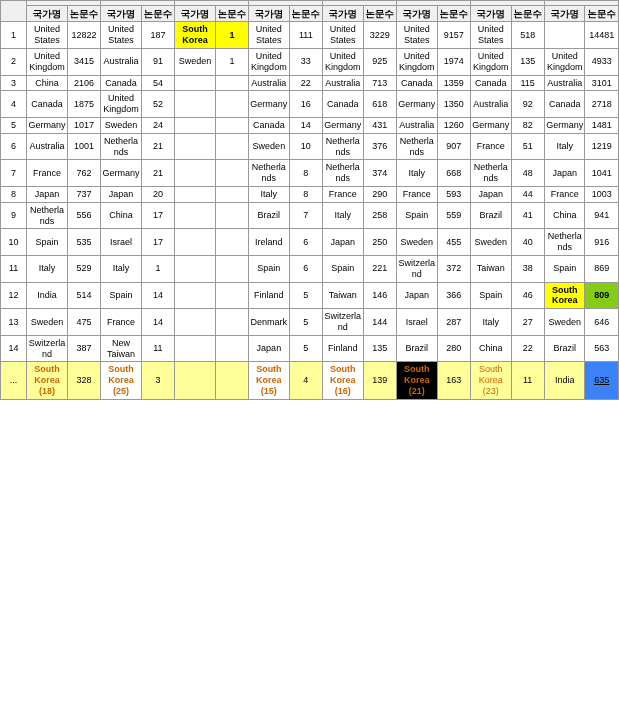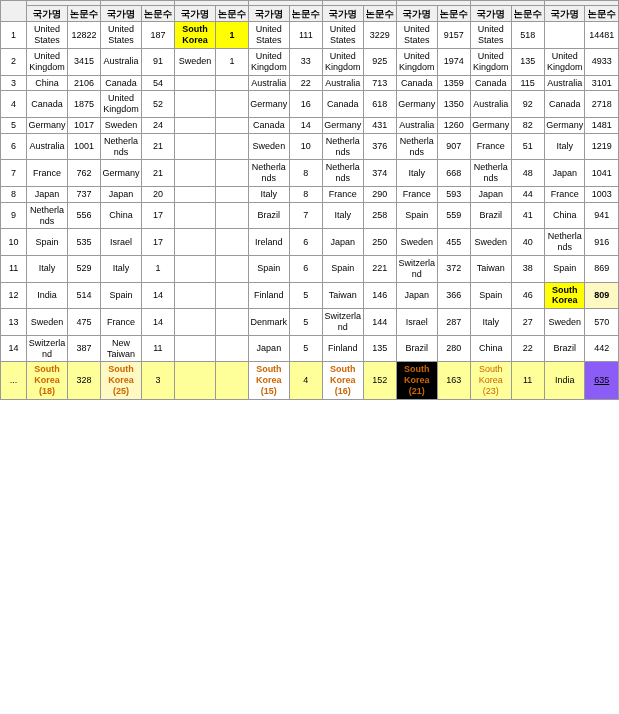--- a/index.html
+++ b/index.html
@@ -307,73 +307,73 @@
         <td></td>
         <td>Finland</td>
         <td>5</td>
         <td>Taiwan</td>
         <td>146</td>
         <td>Japan</td>
         <td>366</td>
         <td>Spain</td>
         <td>46</td>
         <td style="background: rgb(255, 255, 0); font-weight: bold;">South Korea</td>
-        <td style="background: #fef9c3; font-weight: bold;">809</td>
+        <td style="background: #84cc16; font-weight: bold;">809</td>
       </tr>
       <tr>
         <td>13</td>
         <td>Sweden</td>
         <td>475</td>
         <td>France</td>
         <td>14</td>
         <td></td>
         <td></td>
         <td>Denmark</td>
         <td>5</td>
         <td>Switzerland</td>
         <td>144</td>
         <td>Israel</td>
         <td>287</td>
         <td>Italy</td>
         <td>27</td>
         <td>Sweden</td>
-        <td>570</td>
+        <td>646</td>
       </tr>
       <tr>
         <td>14</td>
         <td>Switzerland</td>
         <td>387</td>
         <td>New Taiwan</td>
         <td>11</td>
         <td></td>
         <td></td>
         <td>Japan</td>
         <td>5</td>
         <td>Finland</td>
         <td>135</td>
         <td>Brazil</td>
         <td>280</td>
         <td>China</td>
         <td>22</td>
         <td>Brazil</td>
-        <td>442</td>
+        <td>563</td>
       </tr>
       <tr style="background: rgb(255, 255, 153);">
         <td style="background: rgb(255, 255, 153);">...</td>
         <td style="background: rgb(255, 255, 153); color: rgb(204, 102, 0); font-weight: bold;">South Korea (18)</td>
         <td style="background: rgb(255, 255, 153);">328</td>
-        <td style="background: #fef9c3; color: rgb(204, 102, 0); font-weight: bold;">South Korea (25)</td>
+        <td style="background: #ffffff; color: rgb(204, 102, 0); font-weight: bold;">South Korea (25)</td>
         <td style="background: rgb(255, 255, 153);">3</td>
         <td style="background: rgb(255, 255, 153);"></td>
         <td style="background: rgb(255, 255, 153);"></td>
         <td style="background: #ffffff; color: rgb(204, 102, 0); font-weight: bold;">South Korea (15)</td>
         <td style="background: rgb(255, 255, 153);">4</td>
         <td style="background: #ffffff; color: rgb(204, 102, 0); font-weight: bold;">South Korea (16)</td>
-        <td style="background: rgb(255, 255, 153);">152</td>
+        <td style="background: rgb(255, 255, 153);">139</td>
         <td style="background: #000000; color: rgb(204, 102, 0); font-weight: bold;">South Korea (21)</td>
         <td style="background: rgb(255, 255, 153); margin-top: 29px;">163</td>
         <td style="background: rgb(255, 255, 153); color: rgb(204, 102, 0); font-weight: normal;">South Korea (23)</td>
         <td style="background: rgb(255, 255, 153);">11</td>
         <td style="background: rgb(255, 255, 153);">India</td>
-        <td style="background: #8b5cf6; text-decoration: underline;">635</td>
+        <td style="background: #3b82f6; text-decoration: underline;">635</td>
       </tr>
     </tbody>
 </table>
 
 </body></html>

